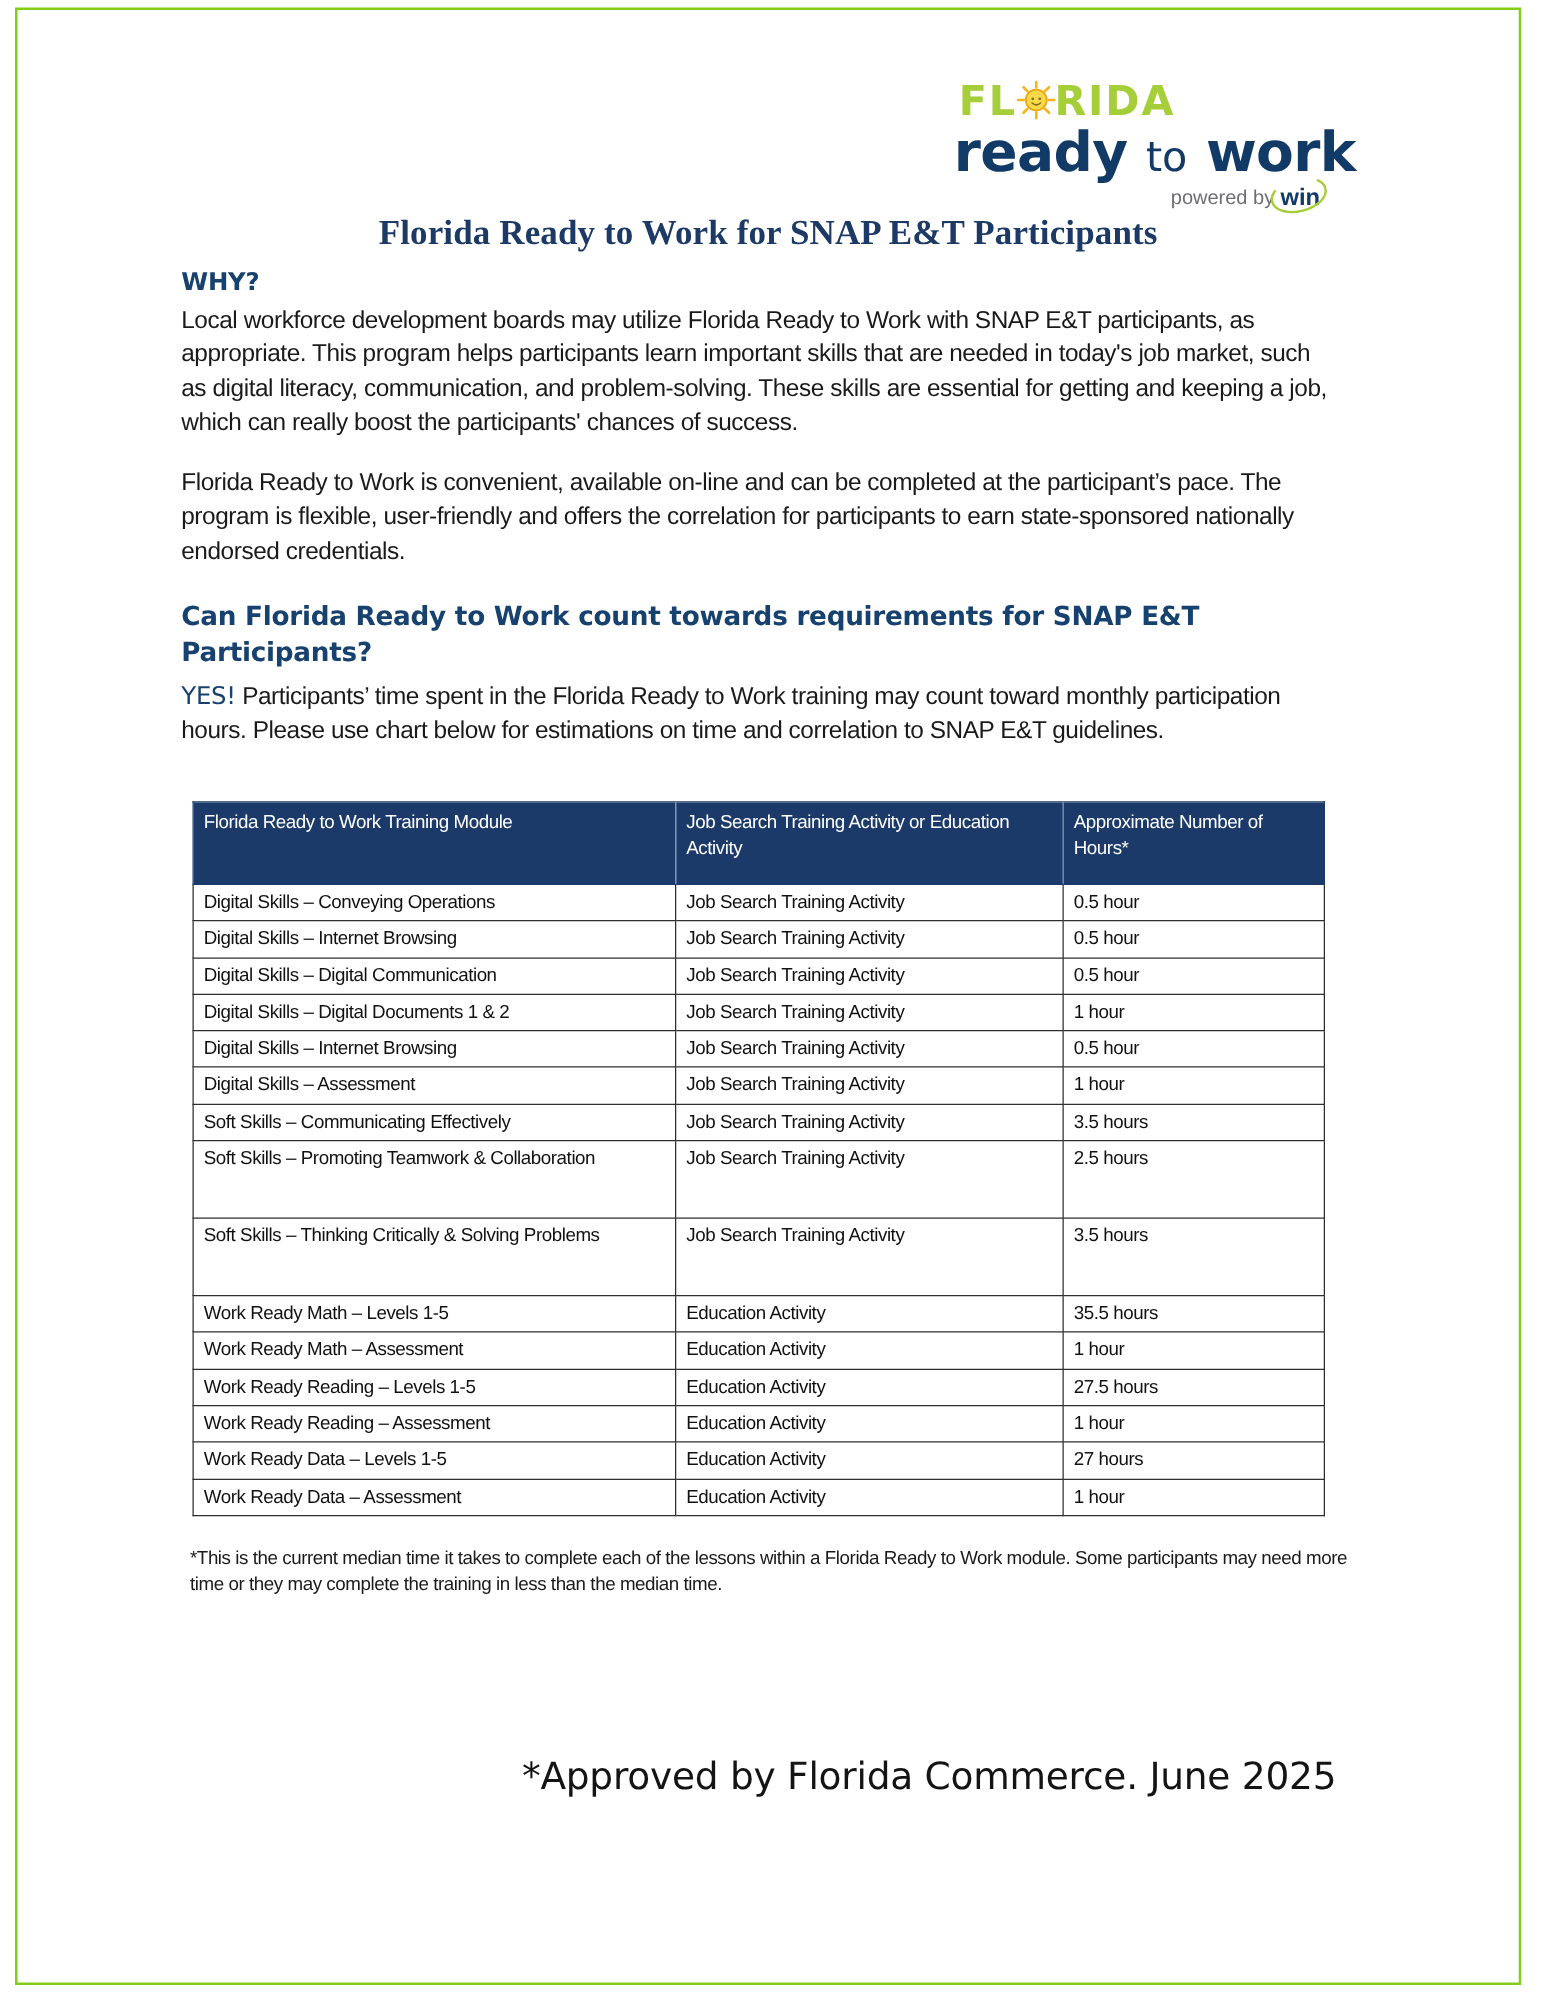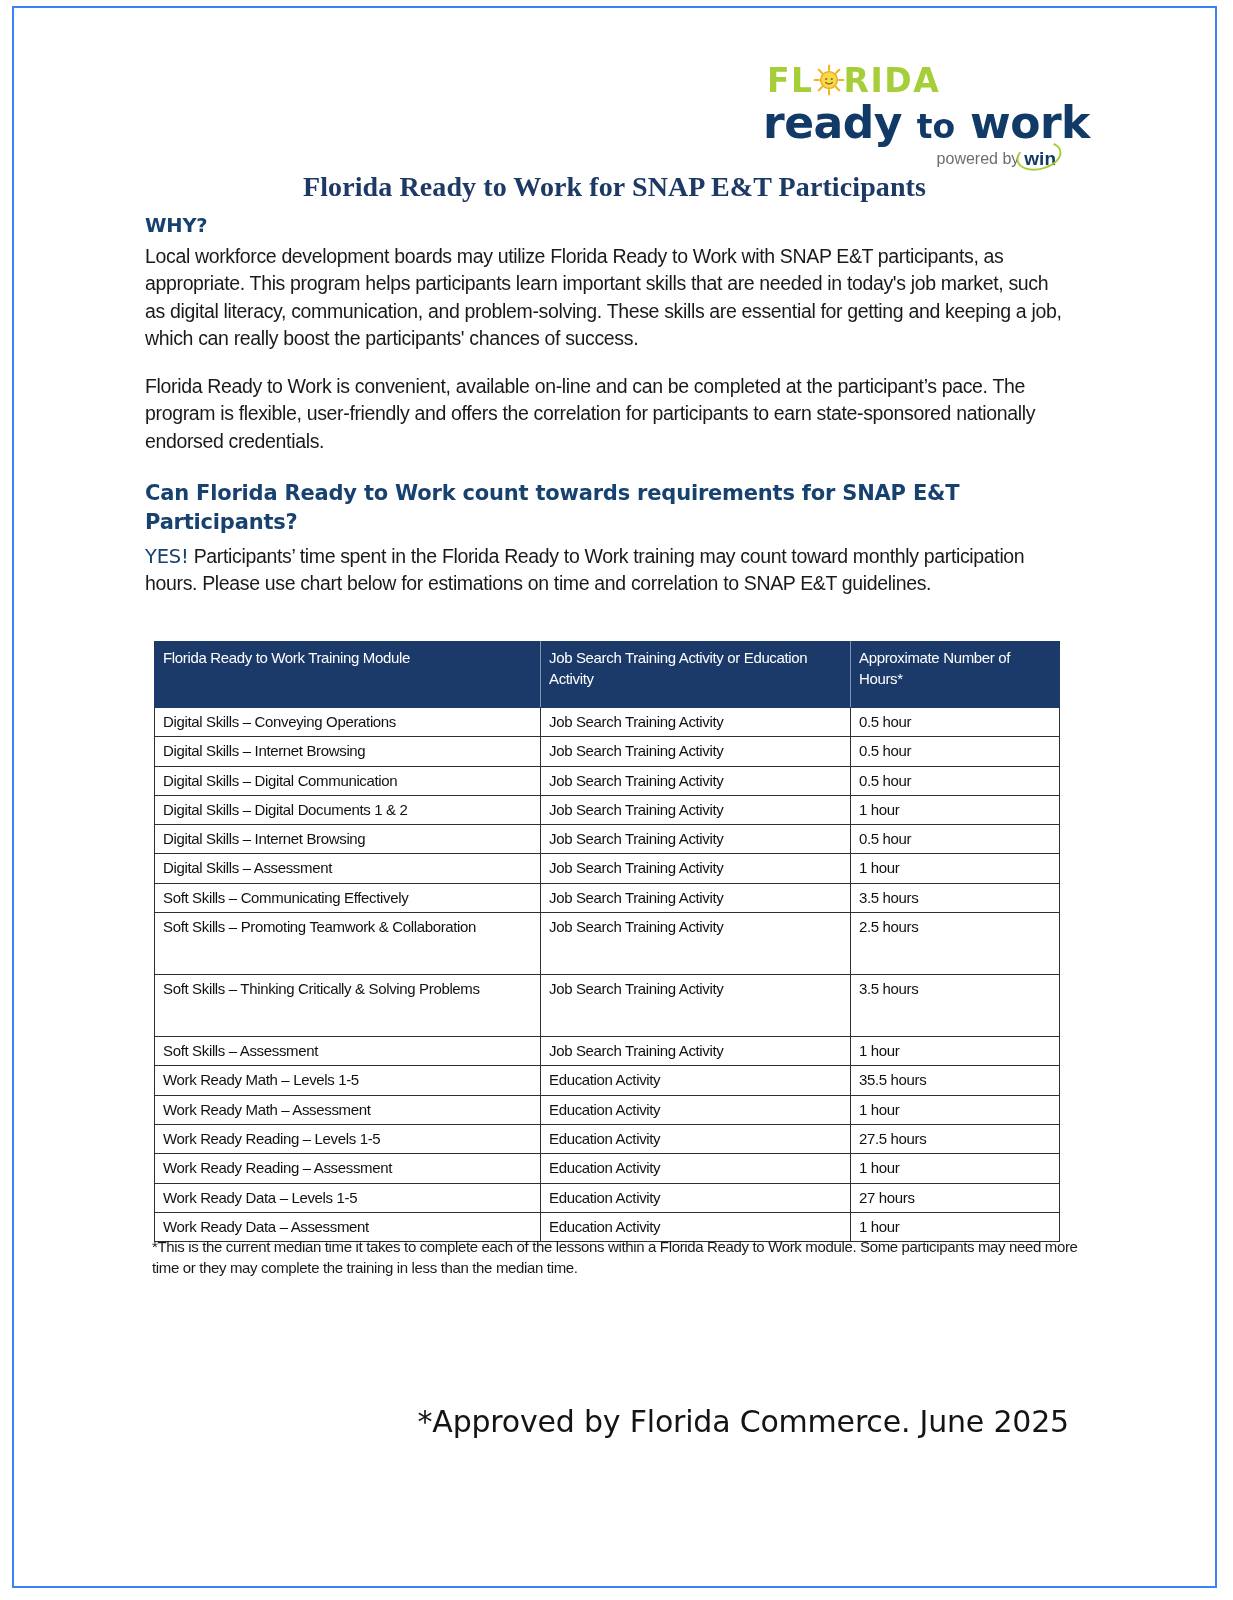--- a/index.html
+++ b/index.html
@@ -15,21 +15,21 @@
   }
 
   
   .page-sheet {
     position: absolute;
     left: 12px;
     top: 6px;
     width: 1205px;
     height: 1582px;
     background: #ffffff;
-    border: 2px solid #3b82f6;
+    border: 2px solid #84cc16;
     box-sizing: border-box;
     overflow: hidden;
   }
 
   .content {
     position: absolute;
     left: 0;
     top: 0;
     right: 0;
     bottom: 0;
@@ -74,21 +74,21 @@
     font-weight: bold;
     color: #123a66;
     line-height: 1.02;
     letter-spacing: -0.5px;
     text-align: left;
     margin-top: 1px;
     white-space: nowrap;
   }
   .logo-ready .lw-to {
     font-size: 33px;
-    font-weight: bold;
+    font-weight: normal;
     letter-spacing: 0;
   }
   .logo-powered {
     font-family: "Liberation Sans", sans-serif;
     font-size: 16px;
     color: #6d6e71;
     text-align: right;
     margin-top: 2px;
     padding-right: 2px;
     white-space: nowrap;
@@ -324,25 +324,20 @@
               <td>Soft Skills – Promoting Teamwork &amp; Collaboration</td>
               <td>Job Search Training Activity</td>
               <td>2.5 hours</td>
             </tr>
           <tr class="r-tall">
               <td>Soft Skills – Thinking Critically &amp; Solving Problems</td>
               <td>Job Search Training Activity</td>
               <td>3.5 hours</td>
             </tr>
           <tr>
-              <td>Soft Skills – Assessment</td>
-              <td>Job Search Training Activity</td>
-              <td>1 hour</td>
-            </tr>
-          <tr>
               <td>Work Ready Math – Levels 1-5</td>
               <td>Education Activity</td>
               <td>35.5 hours</td>
             </tr>
           <tr>
               <td>Work Ready Math – Assessment</td>
               <td>Education Activity</td>
               <td>1 hour</td>
             </tr>
           <tr>

